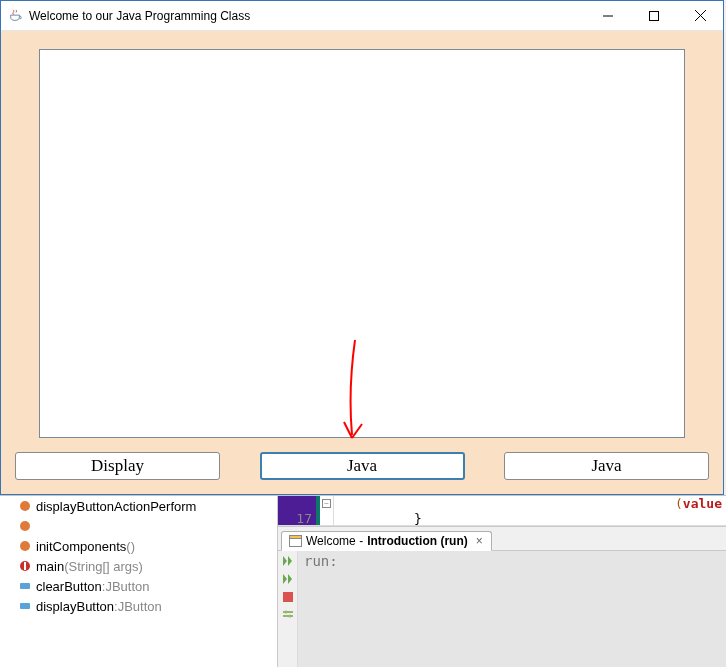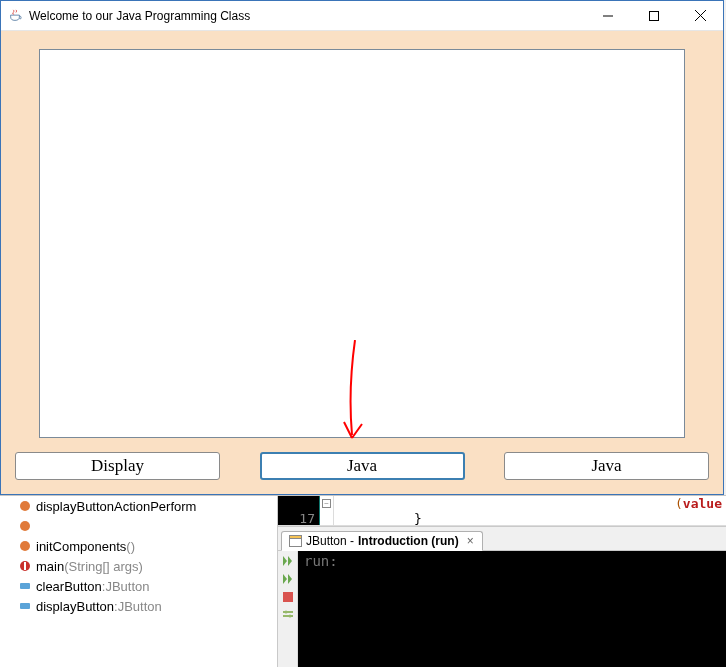--- a/index.html
+++ b/index.html
@@ -146,27 +146,27 @@
   }
   .editor-gutter {
     height: 30px;
     display: flex;
     border-bottom: 1px solid #dcdcdc;
     overflow: hidden;
     background: #fff;
   }
   .gutter-nums {
     width: 42px;
-    background: #000000;
+    background: #4c1d95;
     color: #888;
     font-family: Consolas, monospace;
     font-size: 13px;
     text-align: right;
     padding-right: 4px;
-    border-right: 1px solid #0f766e;
+    border-right: 4px solid #0f766e;
   }
   .gutter-nums div { height: 15px; line-height: 15px;}
   .editor-line {
     flex: 1;
     font-family: Consolas, monospace;
     font-size: 13px;
     padding-left: 8px;
     overflow: hidden;
     white-space: nowrap;
   }
@@ -209,21 +209,21 @@
     margin-bottom: -1px;
   }
   .output-tab .icon {
     width:14px;height:14px;display:inline-flex;align-items:center;justify-content:center;
   }
   .output-tab .close-x { color:#666; margin-left:4px; font-size:12px; cursor:default;}
   .output-tab .bold { font-weight:bold; }
   .output-body {
     flex: 1;
     display: flex;
-    background: #000000;
+    background: #e5e5e5;
   }
   .output-toolbar {
     width: 20px;
     background: #f0f0f0;
     border-right: 1px solid #dcdcdc;
     display: flex;
     flex-direction: column;
     align-items: center;
     padding-top: 2px;
     gap: 2px;
@@ -378,21 +378,21 @@
 
     <div class="right-bottom">
       <div class="output-tab-bar">
         <div class="output-tab">
           <span class="icon">
             <svg width="13" height="12">
                 <rect x="0.5" y="0.5" width="12" height="11" fill="#fff" stroke="#888"></rect>
                 <rect x="0.5" y="0.5" width="12" height="3" fill="#f5c255" stroke="#888"></rect>
               </svg>
           </span>
-          <span>JButton - </span>
+          <span>Welcome - </span>
             <span class="bold">Introduction (run)</span>
           <span class="close-x">×</span>
         </div>
       </div>
       <div class="output-body">
         <div class="output-toolbar">
           <div class="tb-btn">
               <svg width="12" height="12">
                 <path d="M1 1 L5 6 L1 11 Z" fill="#6aa84f"></path>
                 <path d="M6 1 L10 6 L6 11 Z" fill="#6aa84f"></path>

